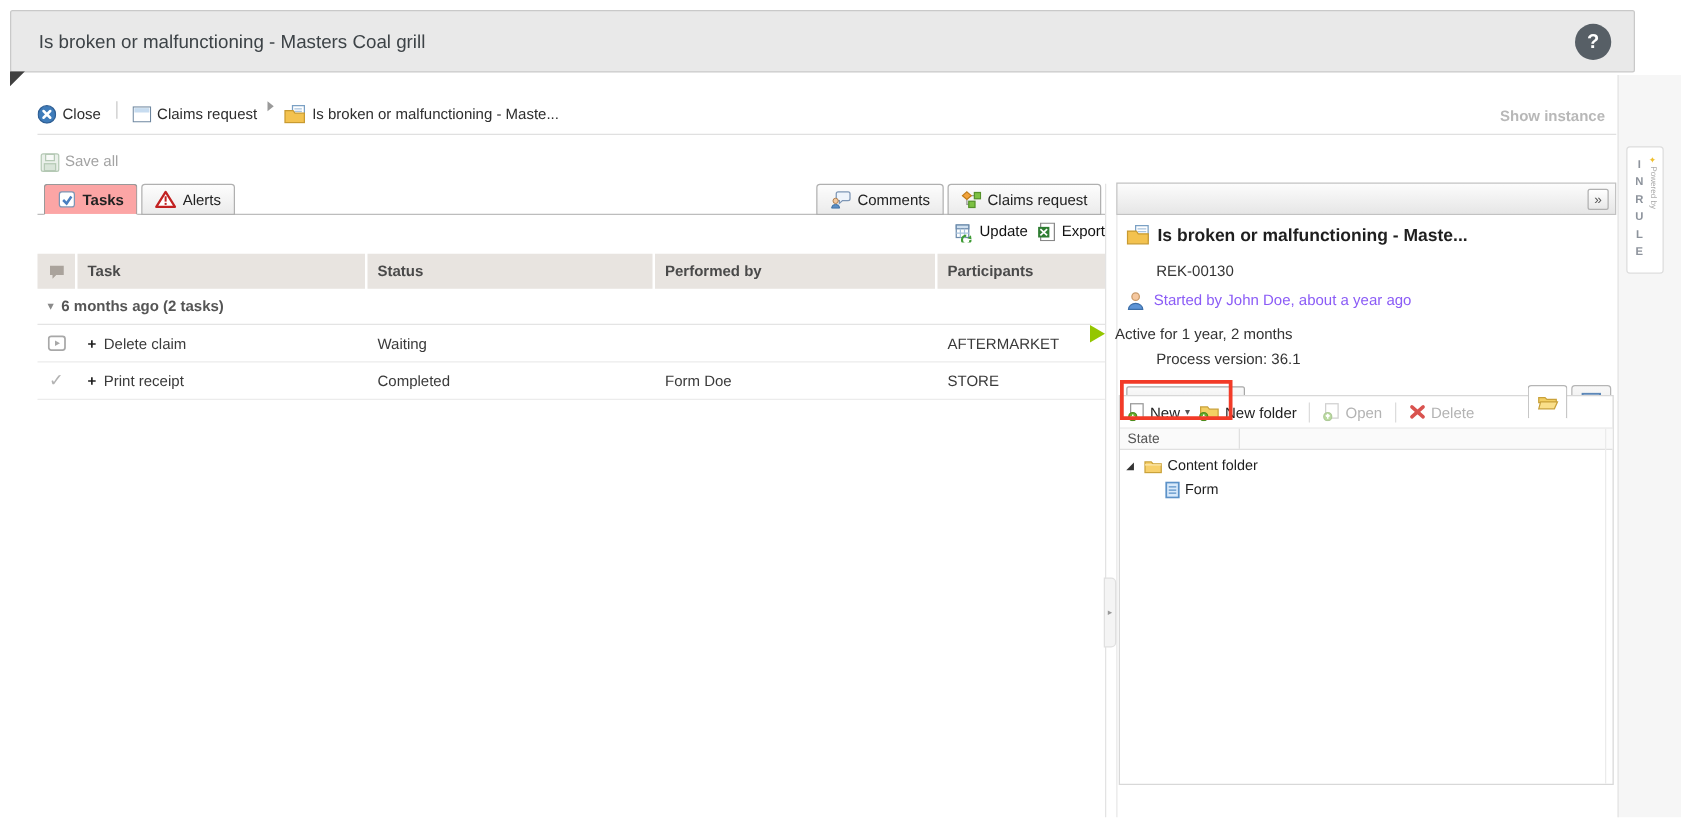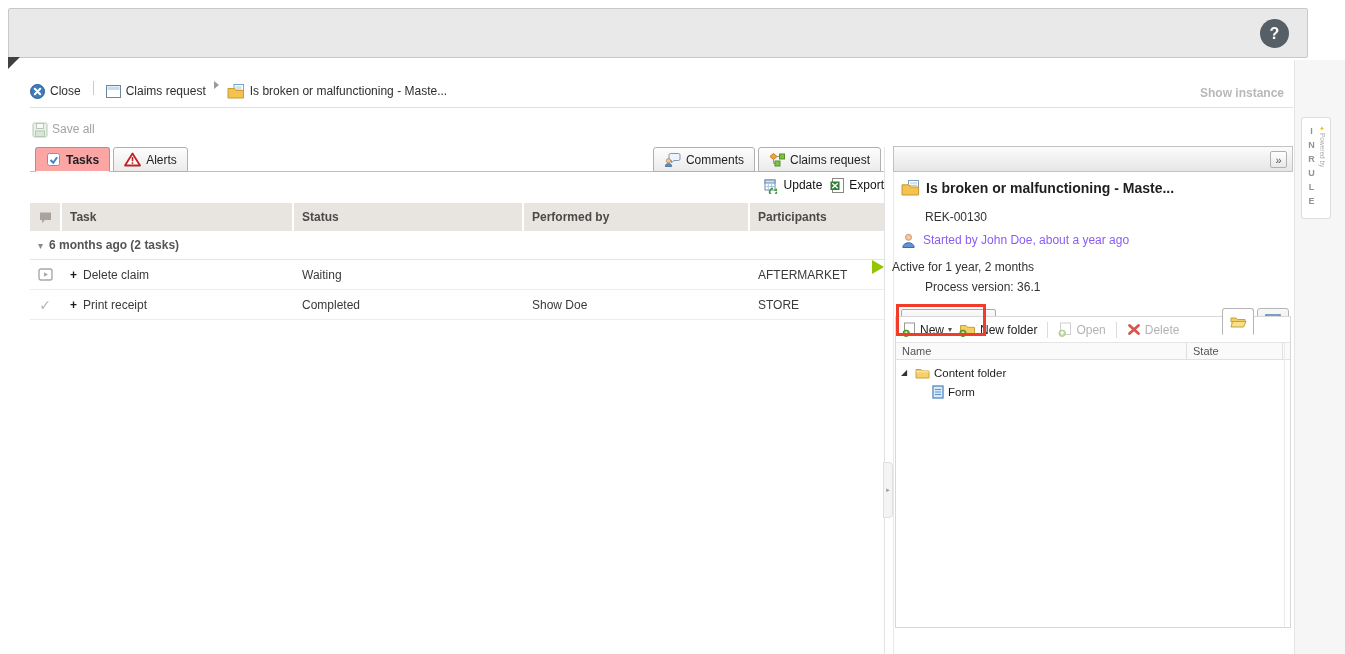--- a/index.html
+++ b/index.html
@@ -151,20 +151,21 @@
   .powered-col { display:flex; flex-direction:column; align-items:center; }
   .spark { font-size:7px; color:#f0c030; line-height:6px; }
   .powered-text { writing-mode:vertical-rl; font-size:6.5px; color:#ababab; margin-top:1px; }
 
   svg { display:block; }
 </style>
 </head>
 <body>
 
 <div class="abs titlebar">
+  <span class="title-text">Is broken or malfunctioning - Masters Coal grill</span>
   <div class="help-btn">
     <span>?</span>
   </div>
 </div>
 <svg class="abs corner-tri" width="12" height="12">
     <polygon points="0,0 12,0 0,12" fill="#404040"></polygon>
   </svg>
 
 <div class="abs flex breadcrumb">
   <div class="bc-item">
@@ -297,21 +298,21 @@
 
 <div class="abs trow" style="top:290px;">
   <div class="c-icon">
     <span class="check-glyph">✓</span>
   </div>
   <div class="c-task">
     <span class="plus-glyph">+</span>
     <span>Print receipt</span>
   </div>
   <div class="c-status">Completed</div>
-  <div class="c-perf">Show Doe</div>
+  <div class="c-perf">Form Doe</div>
   <div class="c-part">STORE</div>
 </div>
 
 <div class="abs vline" style="left:884px; top:147px; height:507px;"></div>
 <div class="abs vline" style="left:893px; top:172px; height:482px; background:#e8e8e8;"></div>
 <div class="abs split-handle">
   <span>▸</span>
 </div>
 
 <div class="abs panel-topbar">
@@ -393,21 +394,20 @@
     </div>
     <div class="cb-sep"></div>
     <div class="cb-btn disabled">
       <svg width="14" height="13">
           <path d="M2.5 2.5 L11.5 10.5 M11.5 2.5 L2.5 10.5" stroke="#d9534f" stroke-width="2.8" stroke-linecap="round"></path>
         </svg>
       <span>Delete</span>
     </div>
   </div>
   <div class="cb-colhead">
-    <div class="col-name">Name</div>
     <div class="col-state">State</div>
     <div class="col-sliver"></div>
   </div>
   <div class="cb-vline"></div>
   <div class="tree-row lvl0" style="margin-top:3px;">
     <span class="tree-expander">◢</span>
     <svg width="15" height="12">
         <path d="M1 2.5 h5 l1.3 1.5 H14 v7 H1 Z" fill="#f7d06b" stroke="#caa23a"></path>
         <path d="M1 4.8 h13" stroke="#fce8b0"></path>
       </svg>

